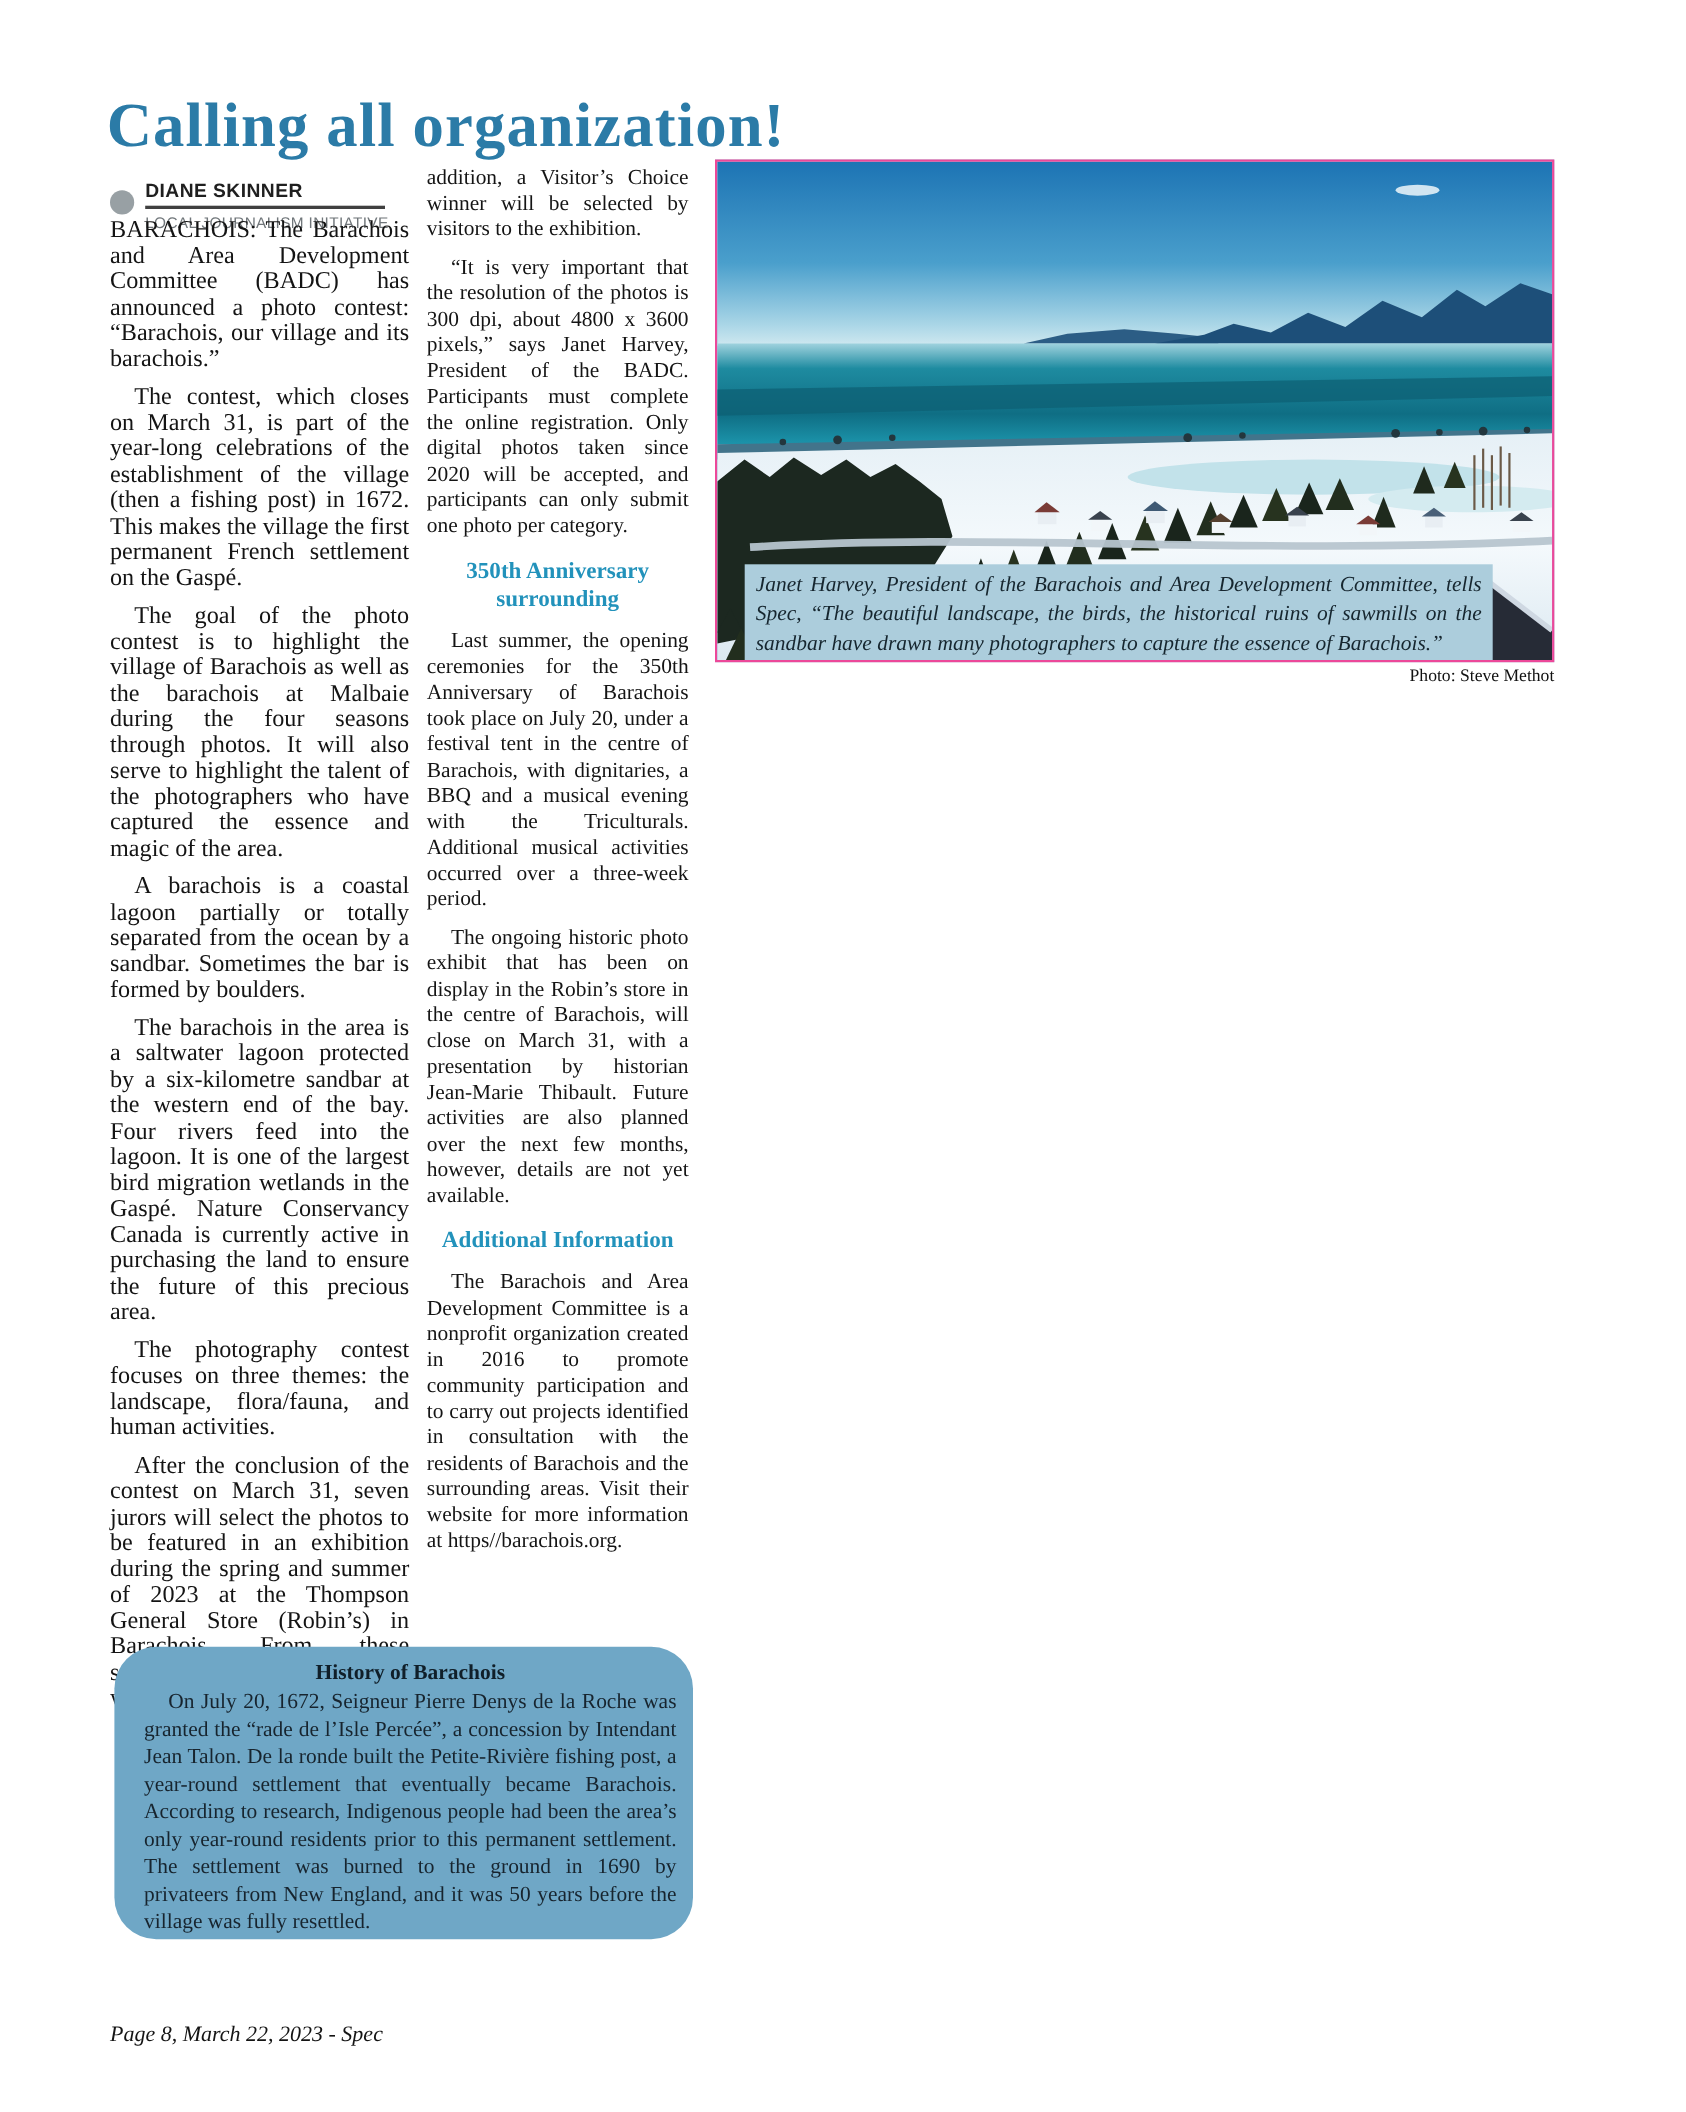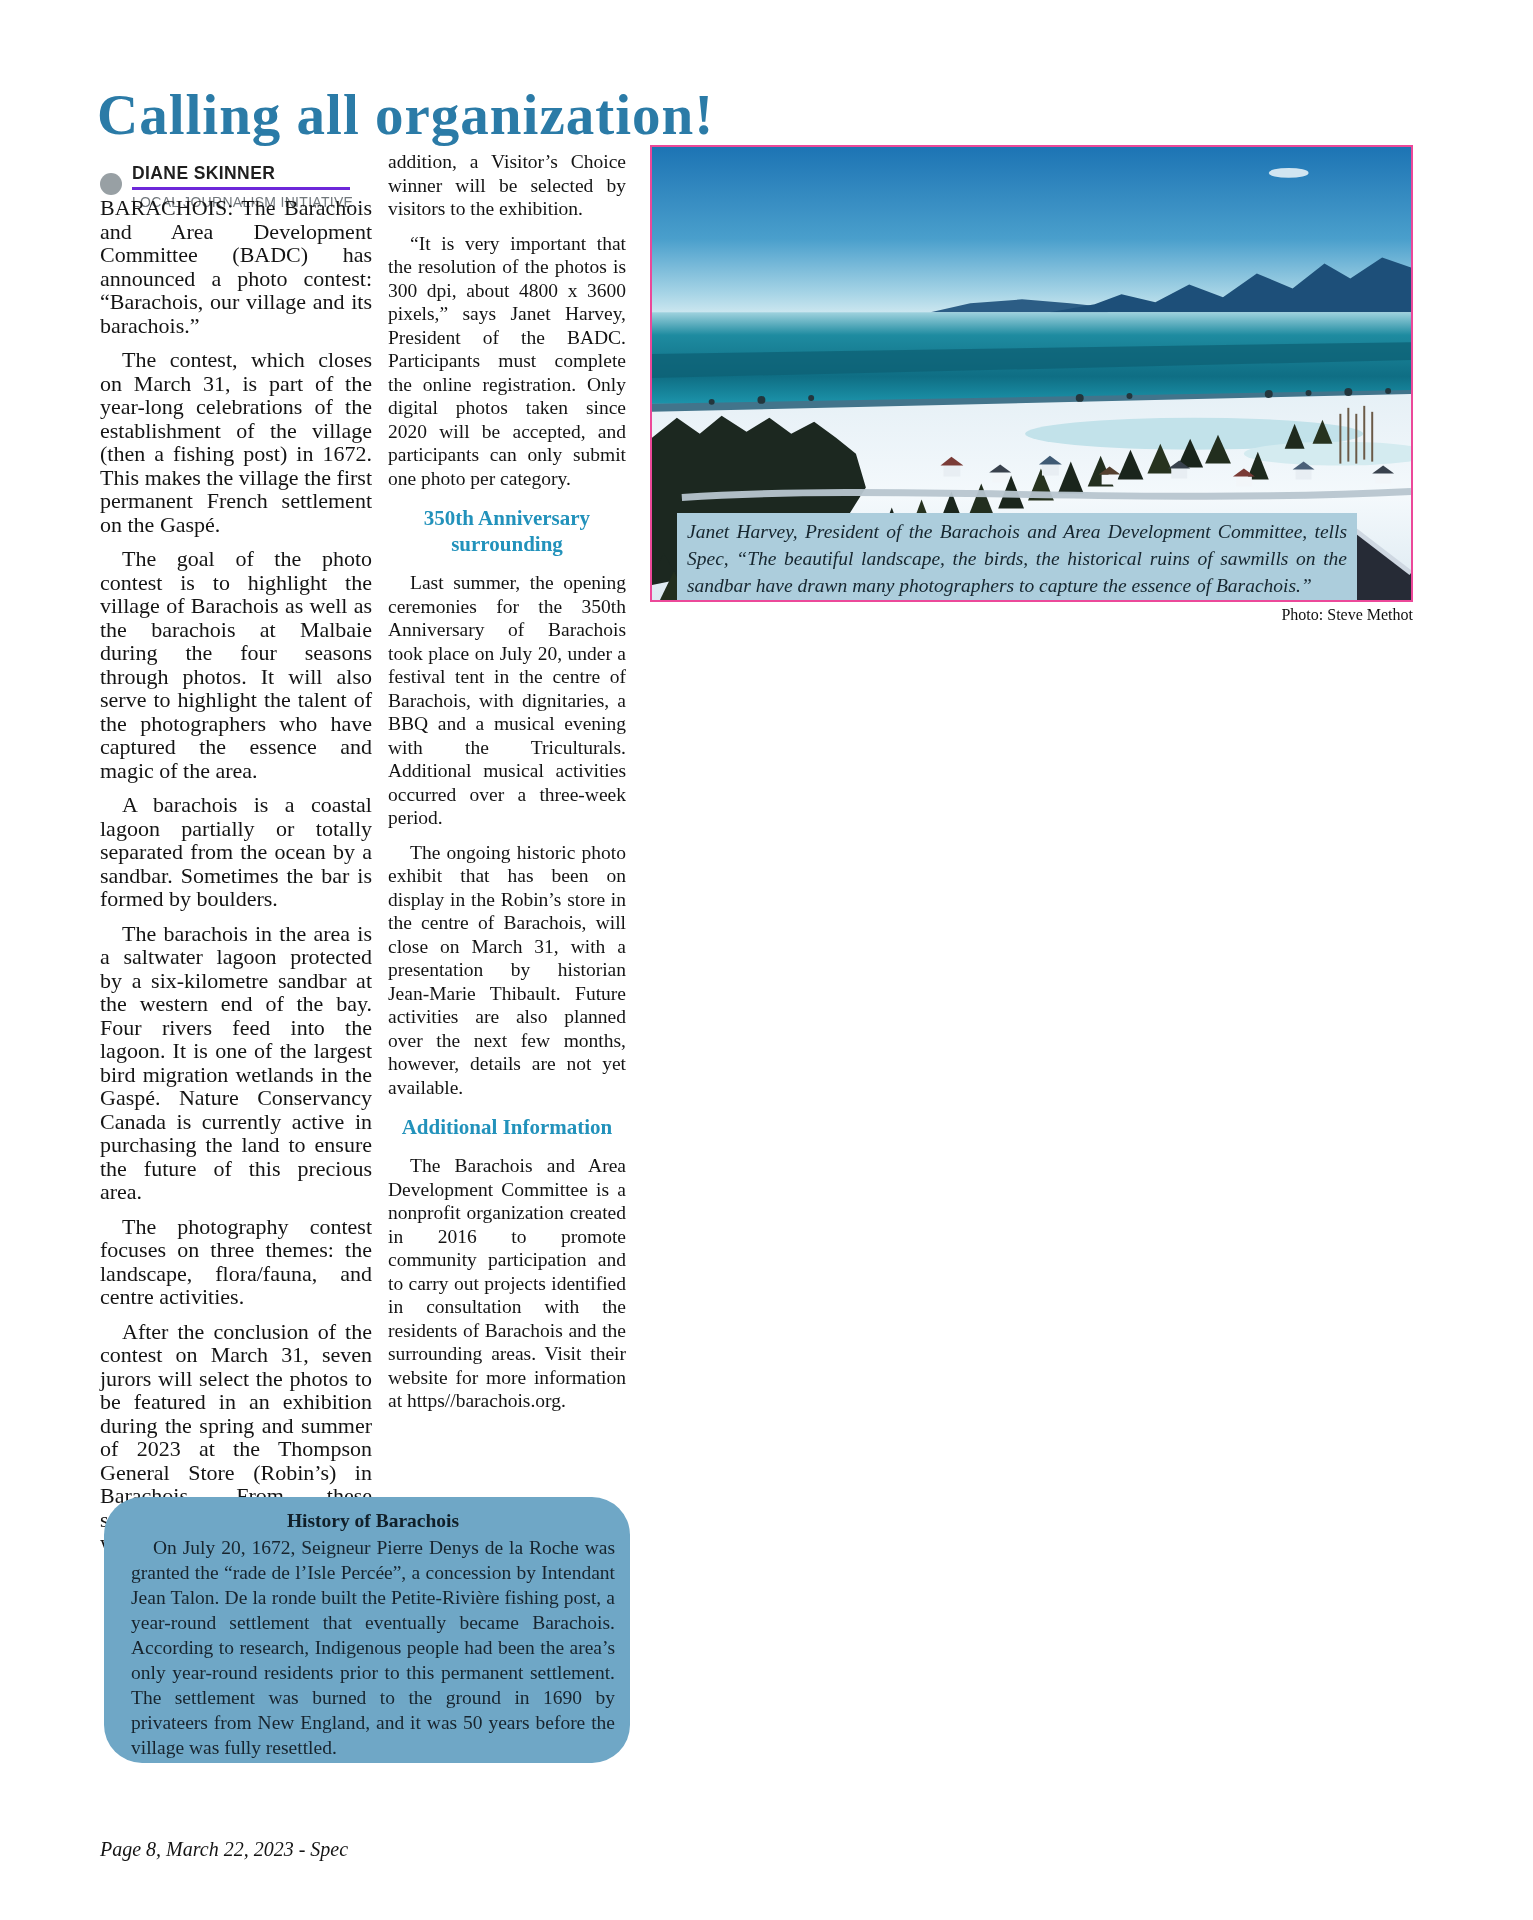--- a/index.html
+++ b/index.html
@@ -12,21 +12,21 @@
     font-family:"Liberation Serif",serif;font-weight:bold;
     font-size:57px;letter-spacing:1px;color:#2b7ba7;white-space:nowrap;
   }
   
   .byline{position:absolute;left:100px;top:163px;width:280px;}
   .byline-dot{position:absolute;left:0;top:10px;width:22px;height:22px;border-radius:50%;background:#98a0a4;}
   .byline-inner{margin-left:32px;}
   .byline-author{
     font-family:"Liberation Sans",sans-serif;font-weight:bold;font-size:17.5px;
     color:#1f1f1f;letter-spacing:.4px;padding-bottom:3px;
-    border-bottom:3px solid #6d28d9;width:218px;
+    border-bottom:3px solid #404040;width:218px;
   }
   .byline-org{
     font-family:"Liberation Sans",sans-serif;font-size:14px;color:#70767a;
     letter-spacing:.3px;margin-top:4px;
   }
   
   .col{position:absolute;font-size:22px;line-height:23.5px;text-align:justify;color:#141414;}
   .col-1{left:100px;top:196px;width:272px;}
   .col-2{left:388px;top:150px;width:238px;font-size:19.5px;}
   .col p{margin:0 0 11px 0;}
@@ -74,21 +74,21 @@
     <div class="byline-org">LOCAL JOURNALISM INITIATIVE</div>
   </div>
 </div>
 
 <div class="col col-1">
   <p>BARACHOIS: The Barachois and Area Development Committee (BADC) has announced a photo contest: “Barachois, our village and its barachois.”</p>
   <p class="indent">The contest, which closes on March 31, is part of the year-long celebrations of the establishment of the village (then a fishing post) in 1672. This makes the village the first permanent French settlement on the Gaspé.</p>
   <p class="indent">The goal of the photo contest is to highlight the village of Barachois as well as the barachois at Malbaie during the four seasons through photos. It will also serve to highlight the talent of the photographers who have captured the essence and magic of the area.</p>
   <p class="indent">A barachois is a coastal lagoon partially or totally separated from the ocean by a sandbar. Sometimes the bar is formed by boulders.</p>
   <p class="indent">The barachois in the area is a saltwater lagoon protected by a six-kilometre sandbar at the western end of the bay. Four rivers feed into the lagoon. It is one of the largest bird migration wetlands in the Gaspé. Nature Conservancy Canada is currently active in purchasing the land to ensure the future of this precious area.</p>
-  <p class="indent">The photography contest focuses on three themes: the landscape, flora/fauna, and centre activities.</p>
+  <p class="indent">The photography contest focuses on three themes: the landscape, flora/fauna, and human activities.</p>
   <p class="indent">After the conclusion of the contest on March 31, seven jurors will select the photos to be featured in an exhibition during the spring and summer of 2023 at the Thompson General Store (Robin’s) in Barachois. From these selected photos, the winners will be determined. In</p>
 </div>
 
 <div class="col col-2">
   <p>addition, a Visitor’s Choice winner will be selected by visitors to the exhibition.</p>
   <p class="indent">“It is very important that the resolution of the photos is 300 dpi, about 4800 x 3600 pixels,” says Janet Harvey, President of the BADC. Participants must complete the online registration. Only digital photos taken since 2020 will be accepted, and participants can only submit one photo per category.</p>
   <div class="subhead">350th Anniversary surrounding</div>
   <p class="indent">Last summer, the opening ceremonies for the 350th Anniversary of Barachois took place on July 20, under a festival tent in the centre of Barachois, with dignitaries, a BBQ and a musical evening with the Triculturals. Additional musical activities occurred over a three-week period.</p>
   <p class="indent">The ongoing historic photo exhibit that has been on display in the Robin’s store in the centre of Barachois, will close on March 31, with a presentation by historian Jean-Marie Thibault. Future activities are also planned over the next few months, however, details are not yet available.</p>
   <div class="subhead">Additional Information</div>

